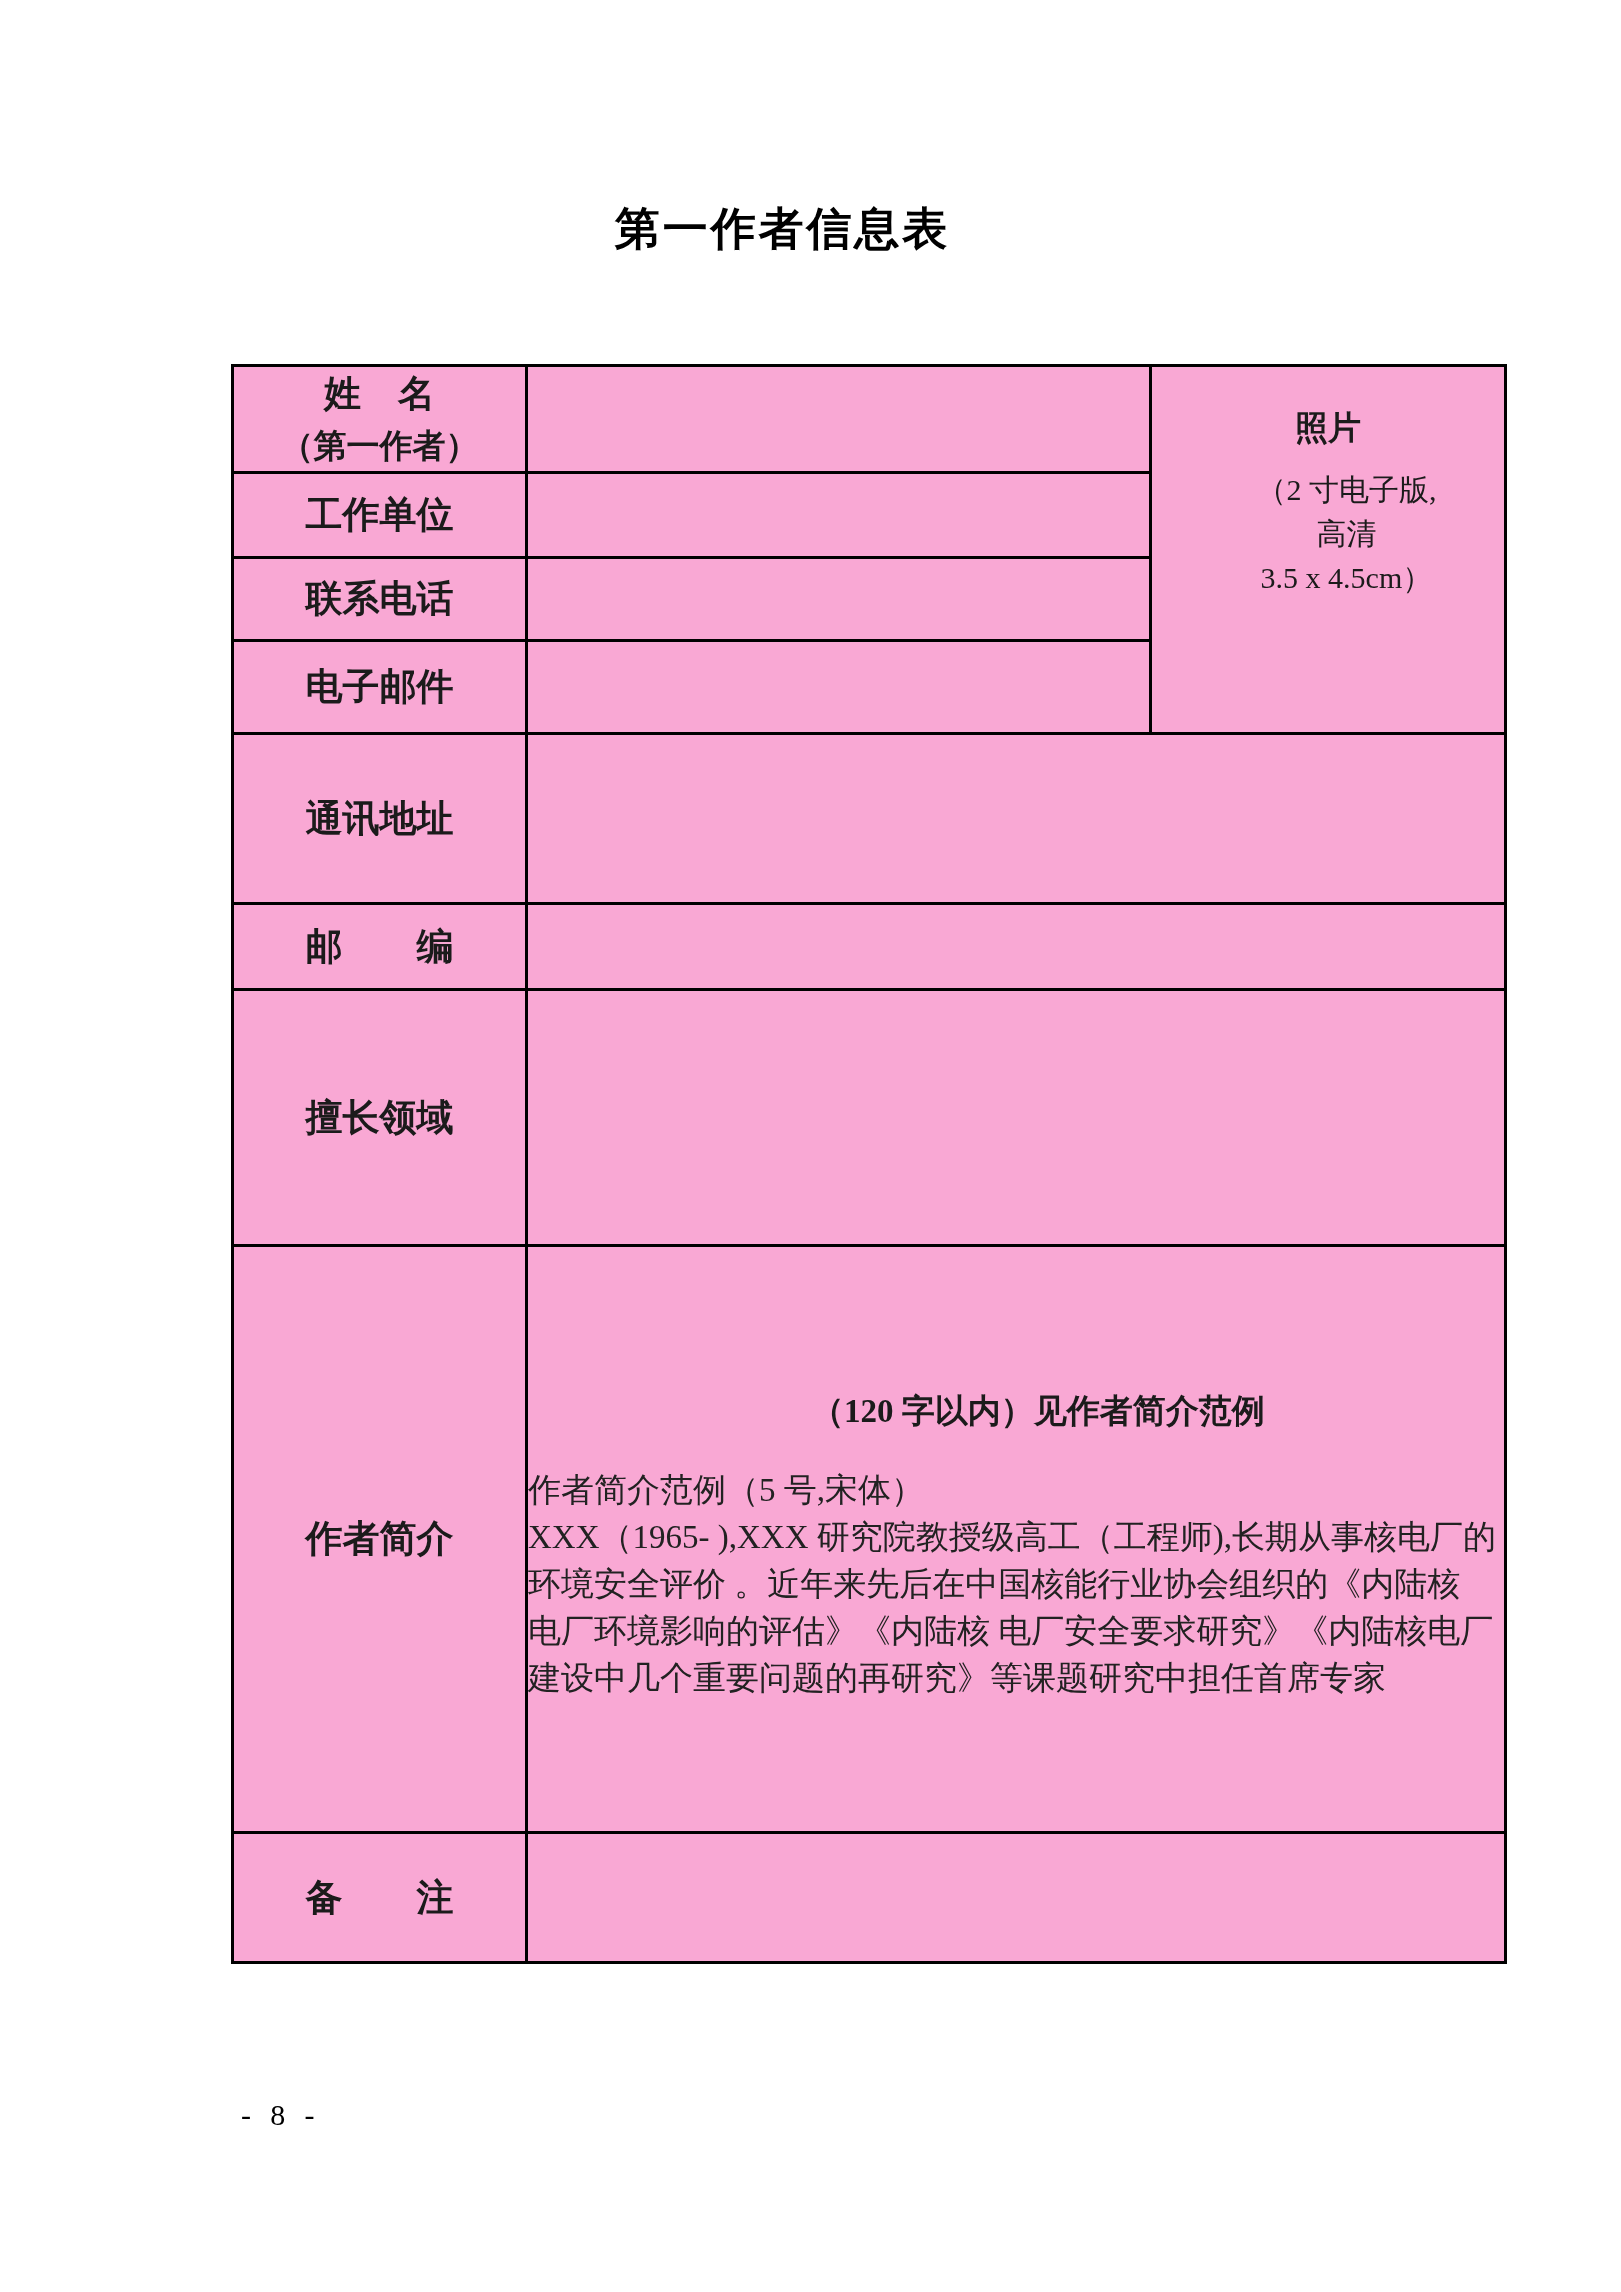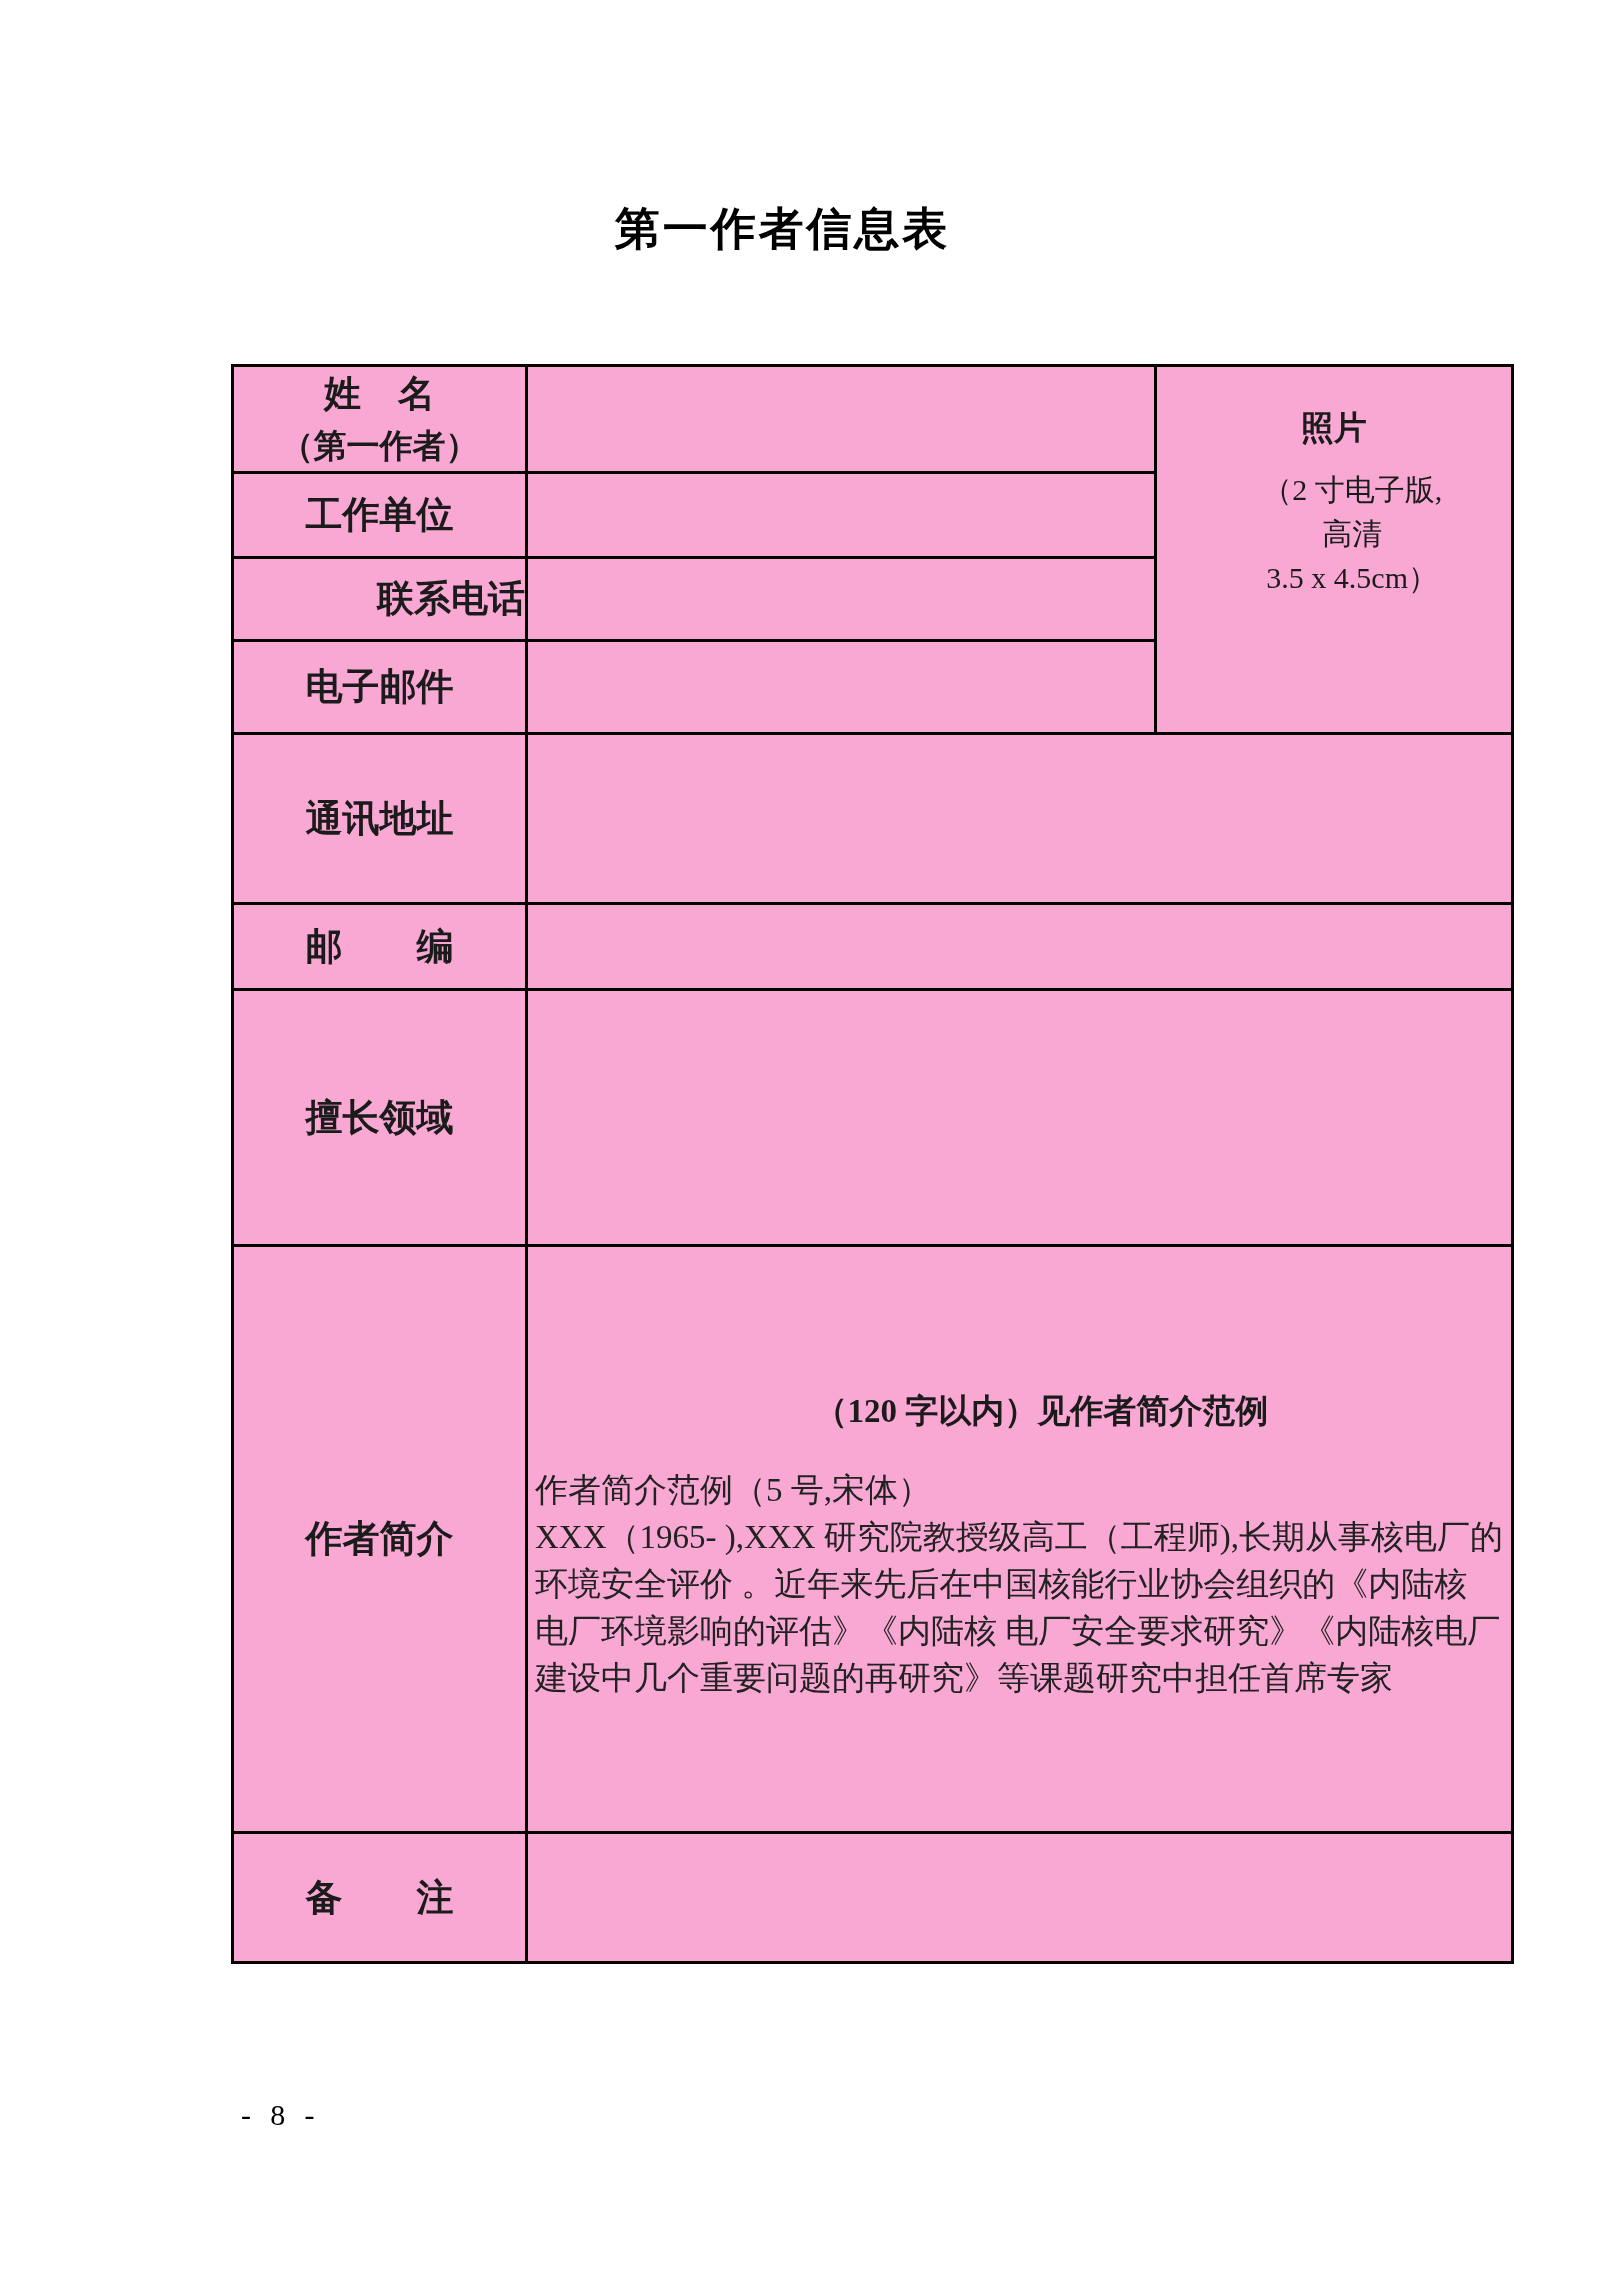--- a/index.html
+++ b/index.html
@@ -31,21 +31,21 @@
     padding:0;
     vertical-align:middle;
     background:#f9a8d4;
   }
   col.c-label { width:294px; }
   col.c-value { width:549px; }
   col.c-photo { width:312px; }
 
   tr.r1 td { height:104px; }
   tr.r2 td { height:82px;  }
-  tr.r3 td { height:80px;text-align:right;  }
+  tr.r3 td { height:80px;  }
   tr.r4 td { height:90px;  }
   tr.r5 td { height:167px; }
   tr.r6 td { height:83px;  }
   tr.r7 td { height:253px; }
   tr.r8 td { height:584px; }
   tr.r9 td { height:127px; }
 
   td.label-cell {
     text-align:center;
     font-weight:bold;
@@ -84,21 +84,21 @@
     margin-top:13.7px;
     text-align:center;
     font-size:33px;
     font-weight:bold;
     color:#1b1b1b;
     white-space:nowrap;
     margin-left:44px;
   }
   .bio-text {
     margin-top:33px;
-    padding-left:7px;
+    padding-left:0;
     padding-right:7.8px;
     text-align:left;
   }
   .bio-line {
     font-size:33px;
     line-height:47px;
     color:#222;
     white-space:nowrap;
   }
   .page-number {

